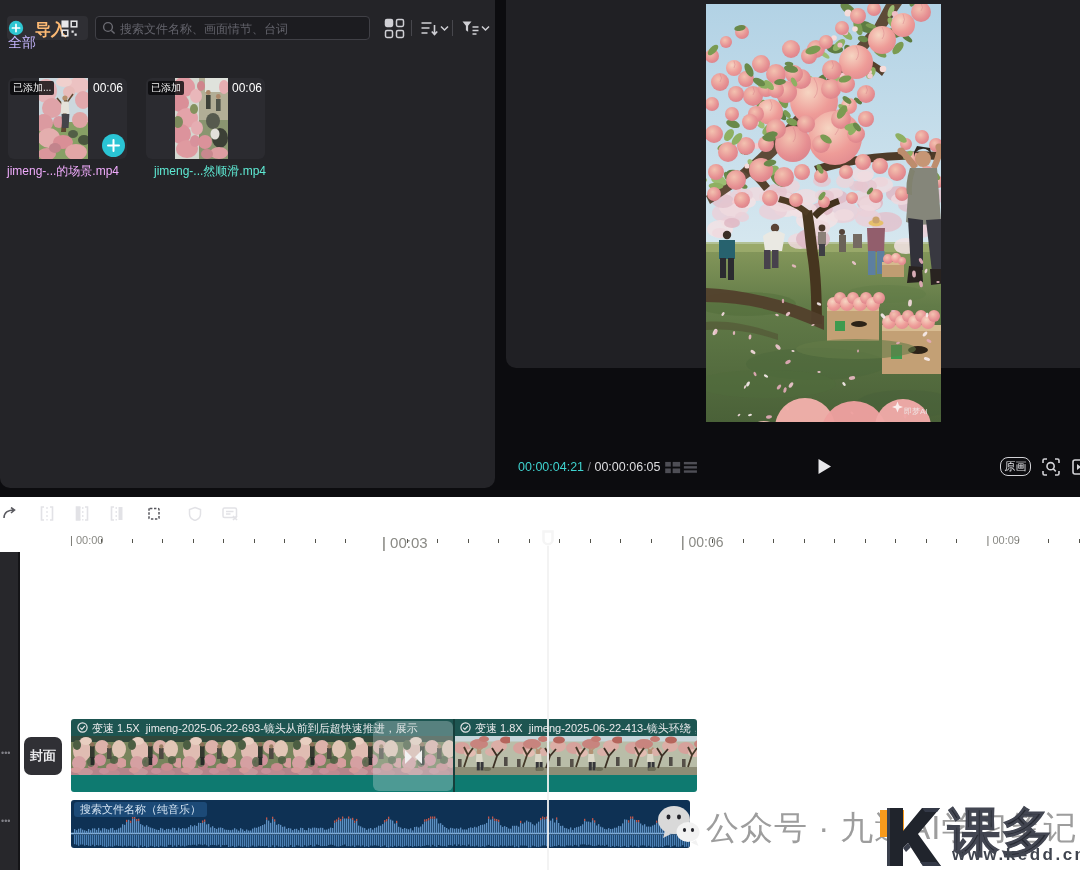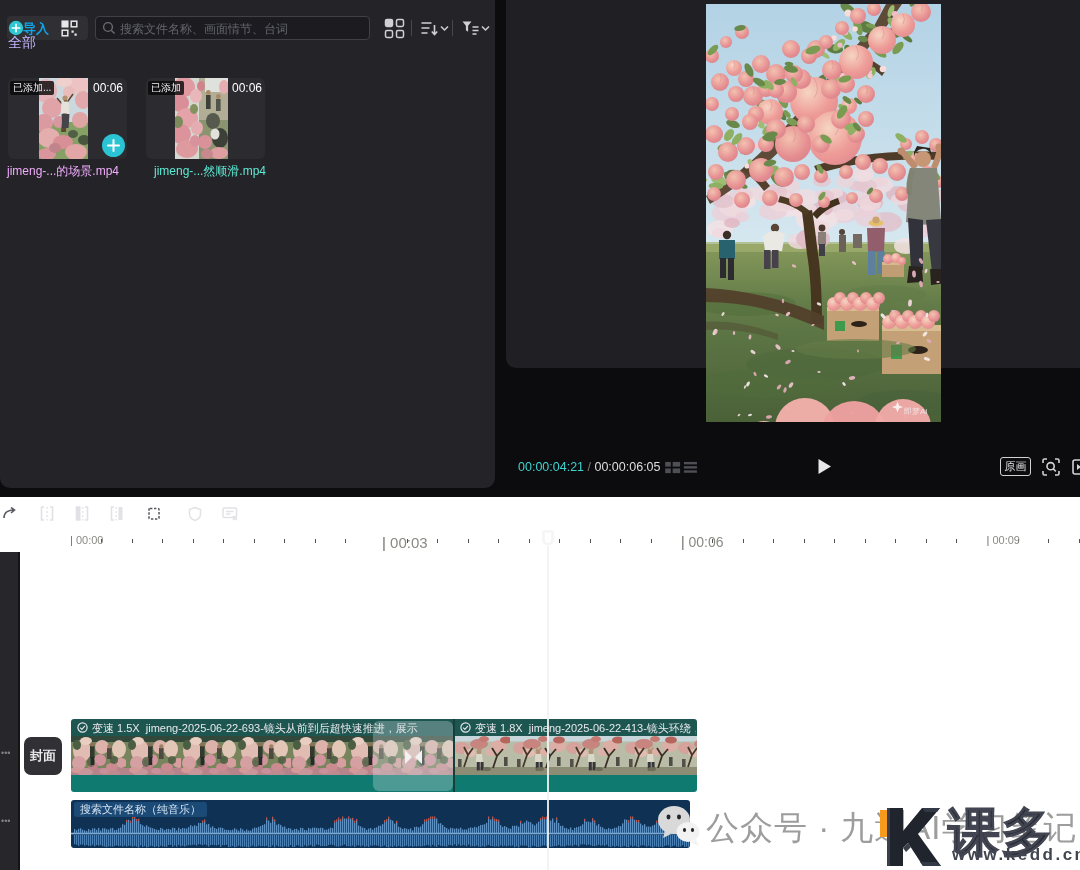--- a/index.html
+++ b/index.html
@@ -10,21 +10,21 @@
 #timeline{left:0;top:497px;width:1080px;height:373px;background:#ffffff}
 </style></head>
 <body>
 <div class="abs" id="media">
 
 <div class="abs" style="left:7px;top:16px;width:81px;height:24px;background:#2f2f34;border-radius:4px"></div>
 <svg class="abs" style="left:8px;top:20px" width="16" height="16" viewBox="0 0 16 16">
  <circle cx="8" cy="8" r="7.2" fill="#2ec6d2"></circle>
  <path d="M8 4.4v7.2M4.4 8h7.2" stroke="#fff" stroke-width="1.7" stroke-linecap="round"></path>
 </svg>
-<div class="abs" style="left:23px;top:20px;color:#0ea5e9;font-size:13px;font-weight:bold">导入</div>
+<div class="abs" style="left:35px;top:20px;color:#fdba74;font-size:16px;font-weight:bold">导入</div>
 <svg class="abs" style="left:61px;top:20px" width="17" height="17" viewBox="0 0 17 17" fill="none" stroke="#e8e8ea" stroke-width="1.5">
  <rect x="1.2" y="1.2" width="5.6" height="5.6" fill="#e8e8ea"></rect>
  <rect x="10.2" y="1.2" width="5.6" height="5.6"></rect>
  <rect x="1.2" y="10.2" width="5.6" height="5.6"></rect>
  <path d="M10.5 10.5h2.2v2.2h-2.2z M13.5 13.5h2.2v2.2h-2.2z" stroke="none" fill="#e8e8ea"></path>
 </svg>
 
 <div class="abs" style="left:95px;top:16px;width:275px;height:24px;background:#1c1c20;border:1px solid #404046;border-radius:4px"></div>
 <svg class="abs" style="left:102px;top:21px" width="14" height="14" viewBox="0 0 14 14" fill="none" stroke="#6b6b72" stroke-width="1.4">
  <circle cx="6" cy="6" r="4.4"></circle>
@@ -589,21 +589,21 @@
       <rect x="8" y="1" width="8" height="5"></rect>
  <rect x="0" y="8" width="6" height="5"></rect>
       <rect x="8" y="8" width="8" height="5"></rect>
  <rect x="20" y="1" width="14" height="2.6"></rect>
       <rect x="20" y="5.5" width="14" height="2.6"></rect>
       <rect x="20" y="10" width="14" height="2.6"></rect>
 </svg>
 <svg class="abs" style="left:311px;top:458px" width="15" height="17" viewBox="0 0 15 17">
  <path d="M1.5 1 L14 8.5 L1.5 16 Z" fill="#e8e8ea"></path>
 </svg>
-<div class="abs" style="left:494px;top:457px;width:31px;height:19px;border:1.4px solid #d2d2d6;border-radius:3px;color:#e4e4e8;font-size:11px;text-align:center;line-height:17px">原画</div>
+<div class="abs" style="left:494px;top:457px;width:31px;height:19px;border:1.4px solid #d2d2d6;border-radius:8px;color:#e4e4e8;font-size:11px;text-align:center;line-height:17px">原画</div>
 <svg class="abs" style="left:536px;top:458px" width="18" height="18" viewBox="0 0 18 18" fill="none" stroke="#d2d2d6" stroke-width="1.6">
  <path d="M1 5V2.5A1.5 1.5 0 0 1 2.5 1H5M13 1h2.5A1.5 1.5 0 0 1 17 2.5V5M17 13v2.5a1.5 1.5 0 0 1-1.5 1.5H13M5 17H2.5A1.5 1.5 0 0 1 1 15.5V13"></path>
  <circle cx="8.6" cy="8.2" r="3.6"></circle>
       <path d="M11.2 10.8l2.6 2.6"></path>
 </svg>
 <svg class="abs" style="left:566px;top:458px" width="14" height="18" viewBox="0 0 14 18" fill="none" stroke="#d2d2d6" stroke-width="1.6">
  <rect x="1" y="2" width="18" height="14" rx="2"></rect>
       <path d="M5 6l4 3-4 3z" fill="#d2d2d6" stroke="none"></path>
 </svg>
 </div>

